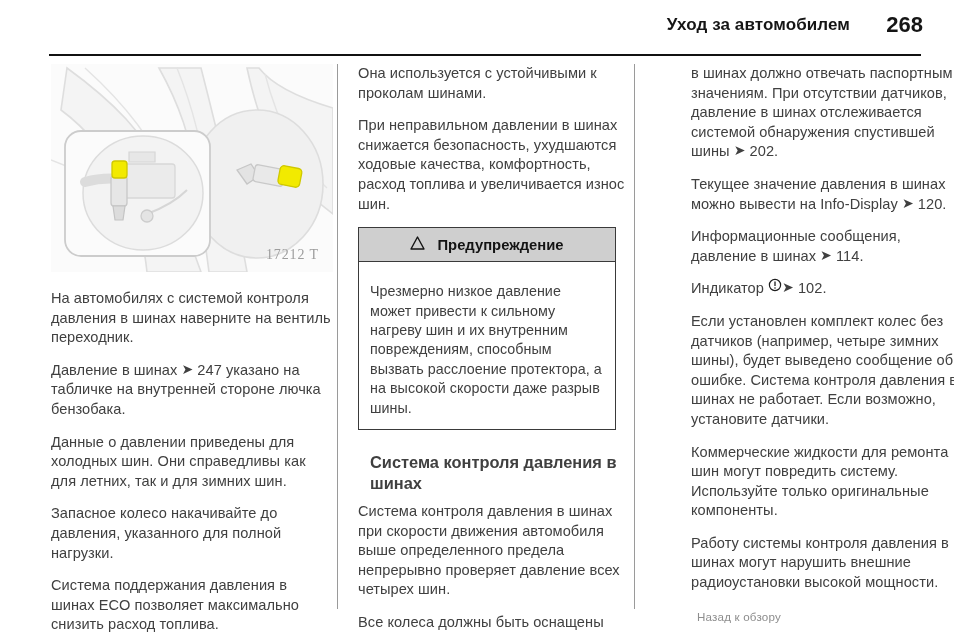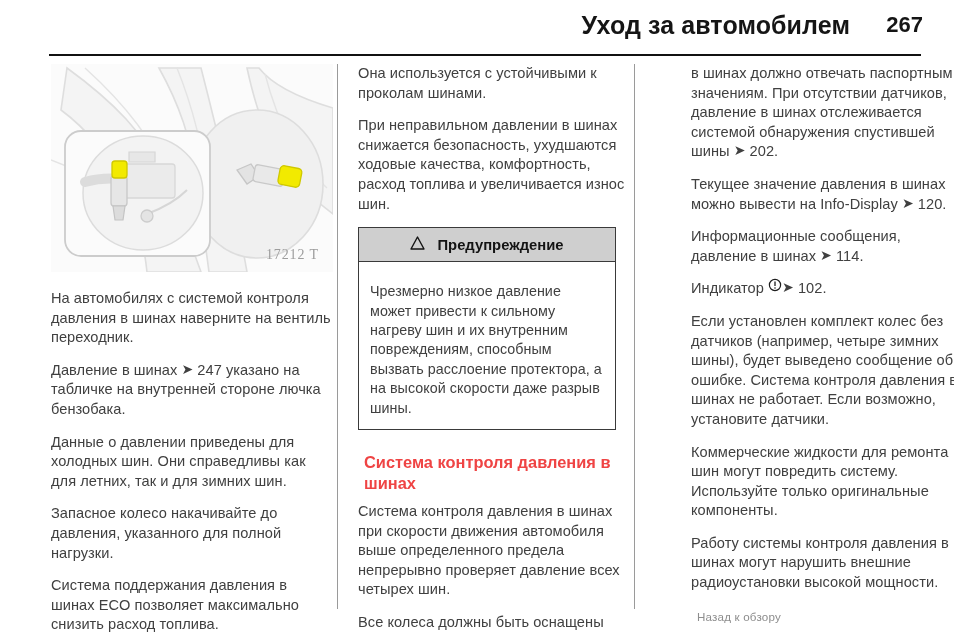--- a/index.html
+++ b/index.html
@@ -23,21 +23,21 @@
     top: 0;
     width: 954px;
     height: 50px;
     display: flex;
     align-items: center;
     justify-content: flex-end;
     padding-right: 31px;
     box-sizing: border-box;
   }
   #header-title {
-    font-size: 25px;
+    font-size: 17px;
     font-weight: bold;
     letter-spacing: 0.1px;
     color: #151515;
   }
   #header-page-number {
     font-size: 22px;
     font-weight: bold;
     margin-left: 29px;
     min-width: 44px;
     text-align: right;
@@ -152,22 +152,22 @@
     margin: 0;
     font-size: 14.3px;
     line-height: 19.4px;
   }
 
   
   .section-heading {
     font-size: 16.4px;
     font-weight: bold;
     line-height: 21px;
-    margin: 0 0 8px 6px;
-    color: #ef4444;
+    margin: 0 0 8px 12px;
+    color: #404040;
   }
 
   
   #page-footer {
     position: absolute;
     left: 0;
     bottom: 13px;
     width: 812px;
     text-align: right;
     padding-right: 31px;
@@ -177,21 +177,21 @@
     font-size: 11.6px;
     color: #8d8d8d;
     letter-spacing: 0.2px;
   }
 </style>
 </head>
 <body>
 
 <div id="page-header">
   <span id="header-title">Уход за автомобилем</span>
-  <span id="header-page-number">267</span>
+  <span id="header-page-number">268</span>
 </div>
 <div id="header-rule"></div>
 
 <div id="content-area">
 
   <div class="col-divider" id="divider-1"></div>
   <div class="col-divider" id="divider-2"></div>
 
   <div class="column" id="column-left">
 

